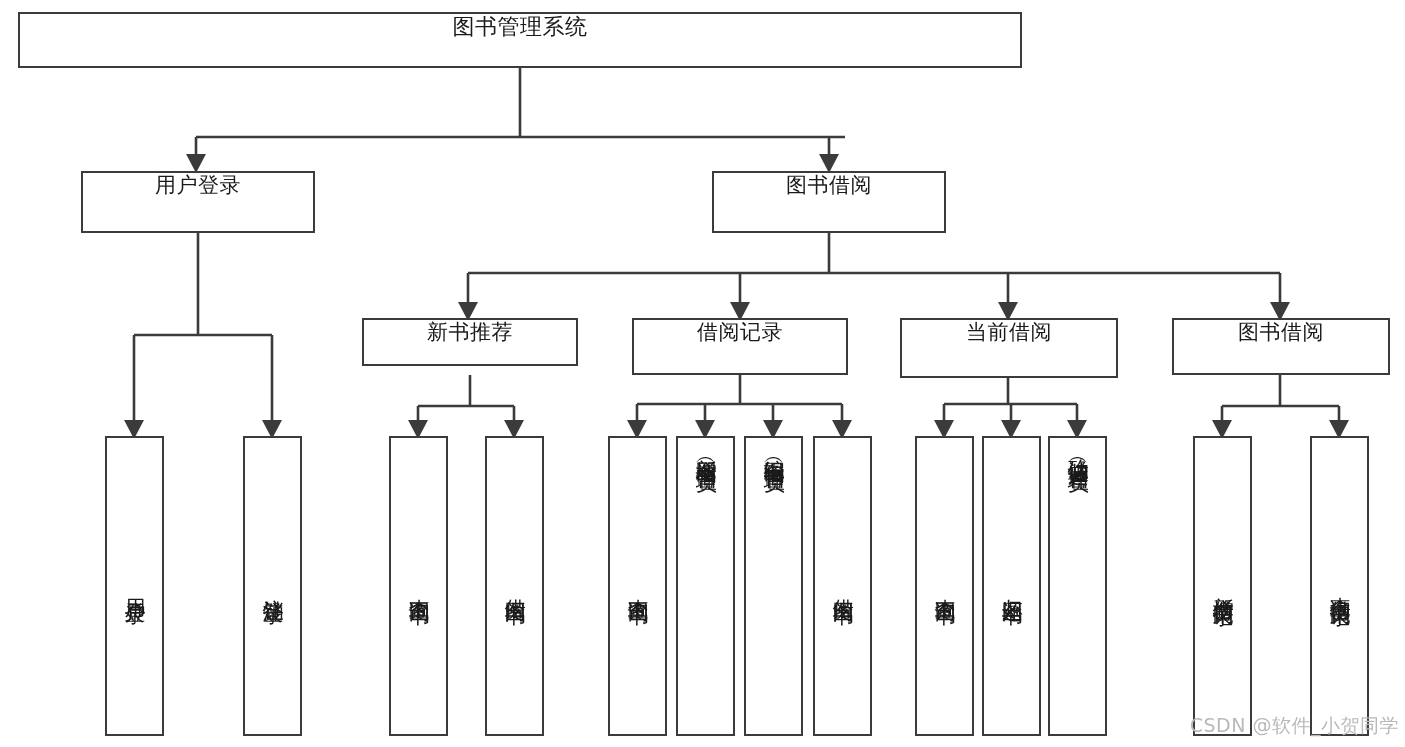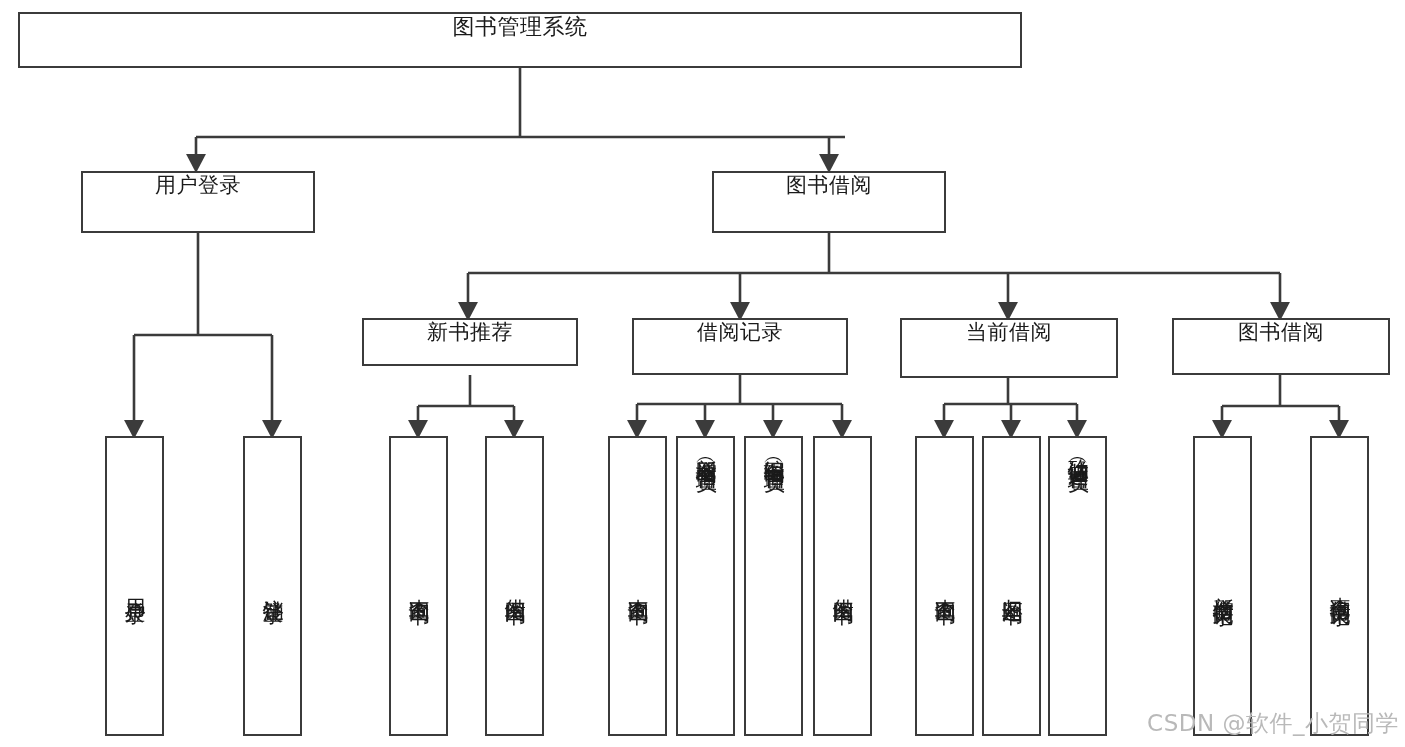--- a/index.html
+++ b/index.html
@@ -67,21 +67,21 @@
   }
   
   .node.v.center {
     align-items: center;
     padding-top: 0;
   }
   .watermark {
     position: absolute;
     right: 6px;
     bottom: 8px;
-    font-size: 23px;
+    font-size: 19px;
     color: #b9b9b9;
     white-space: pre;
     z-index: 3;
     letter-spacing: 0.5px;
   }
 </style>
 </head>
 <body>
 
 <div id="canvas">

